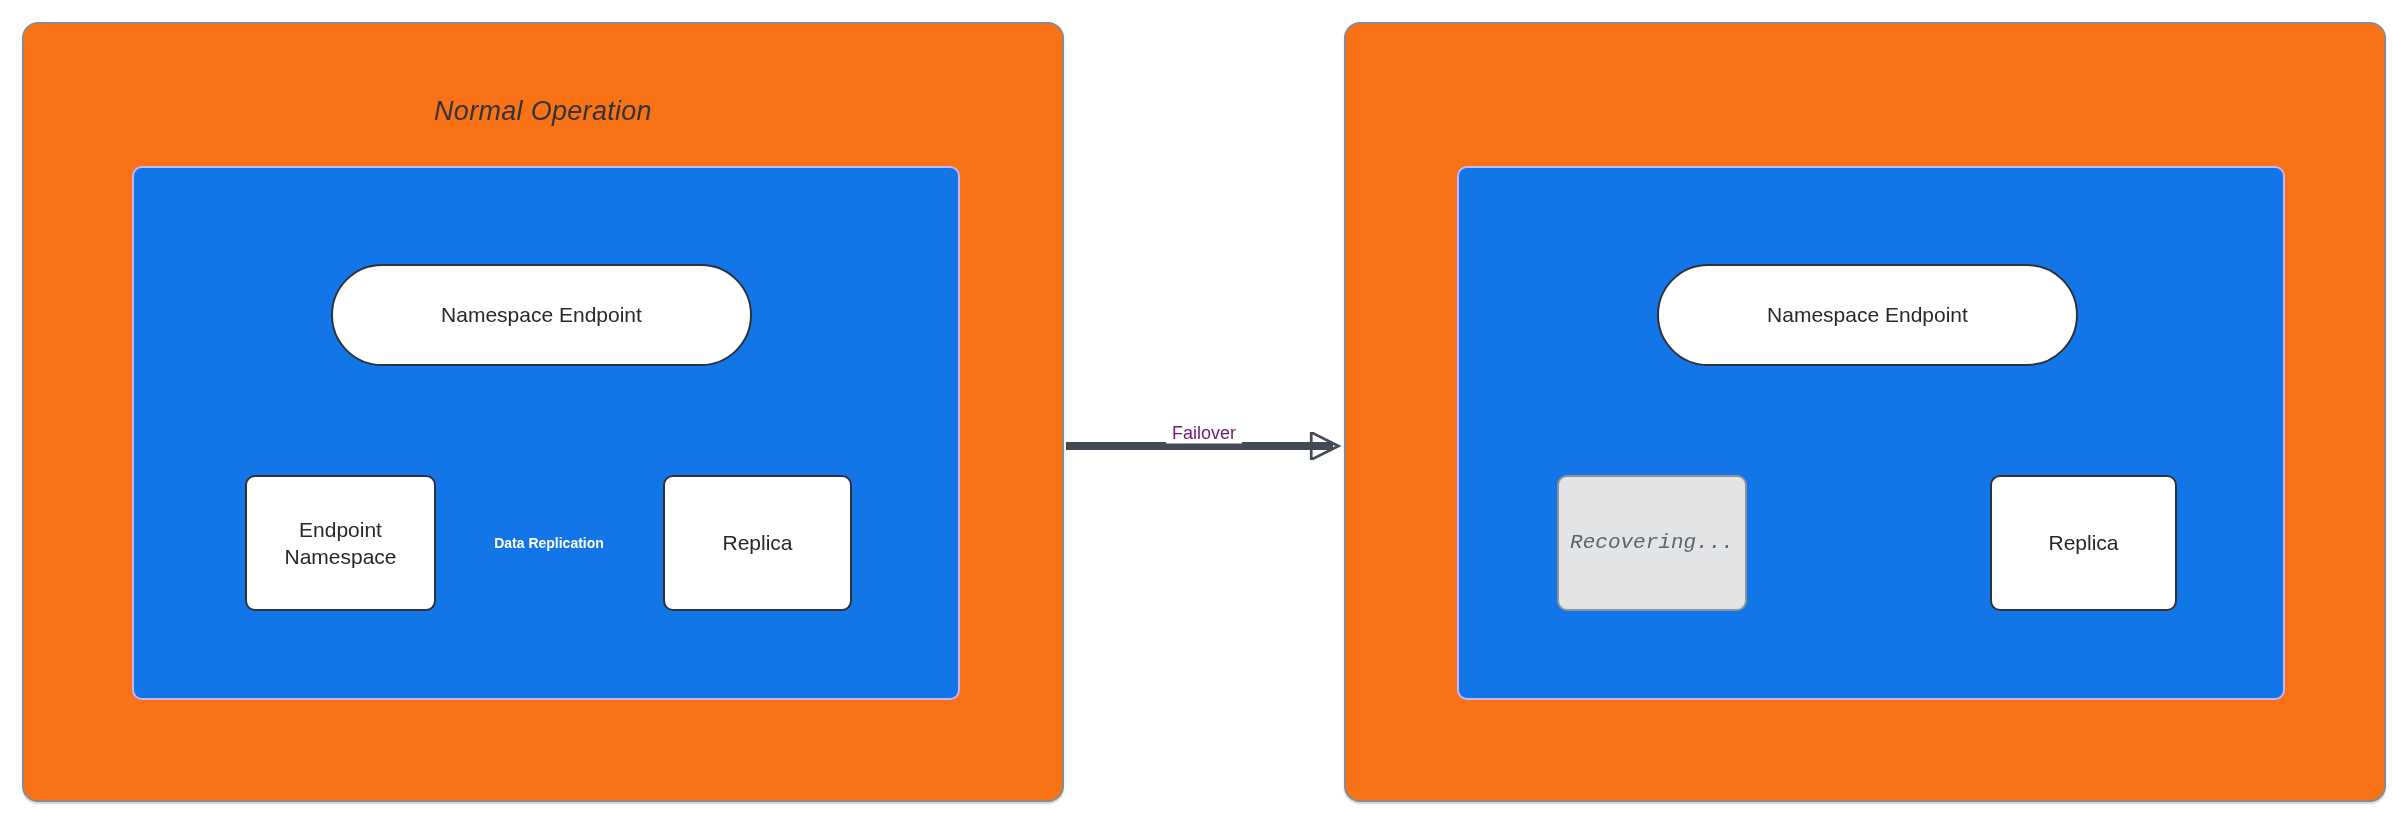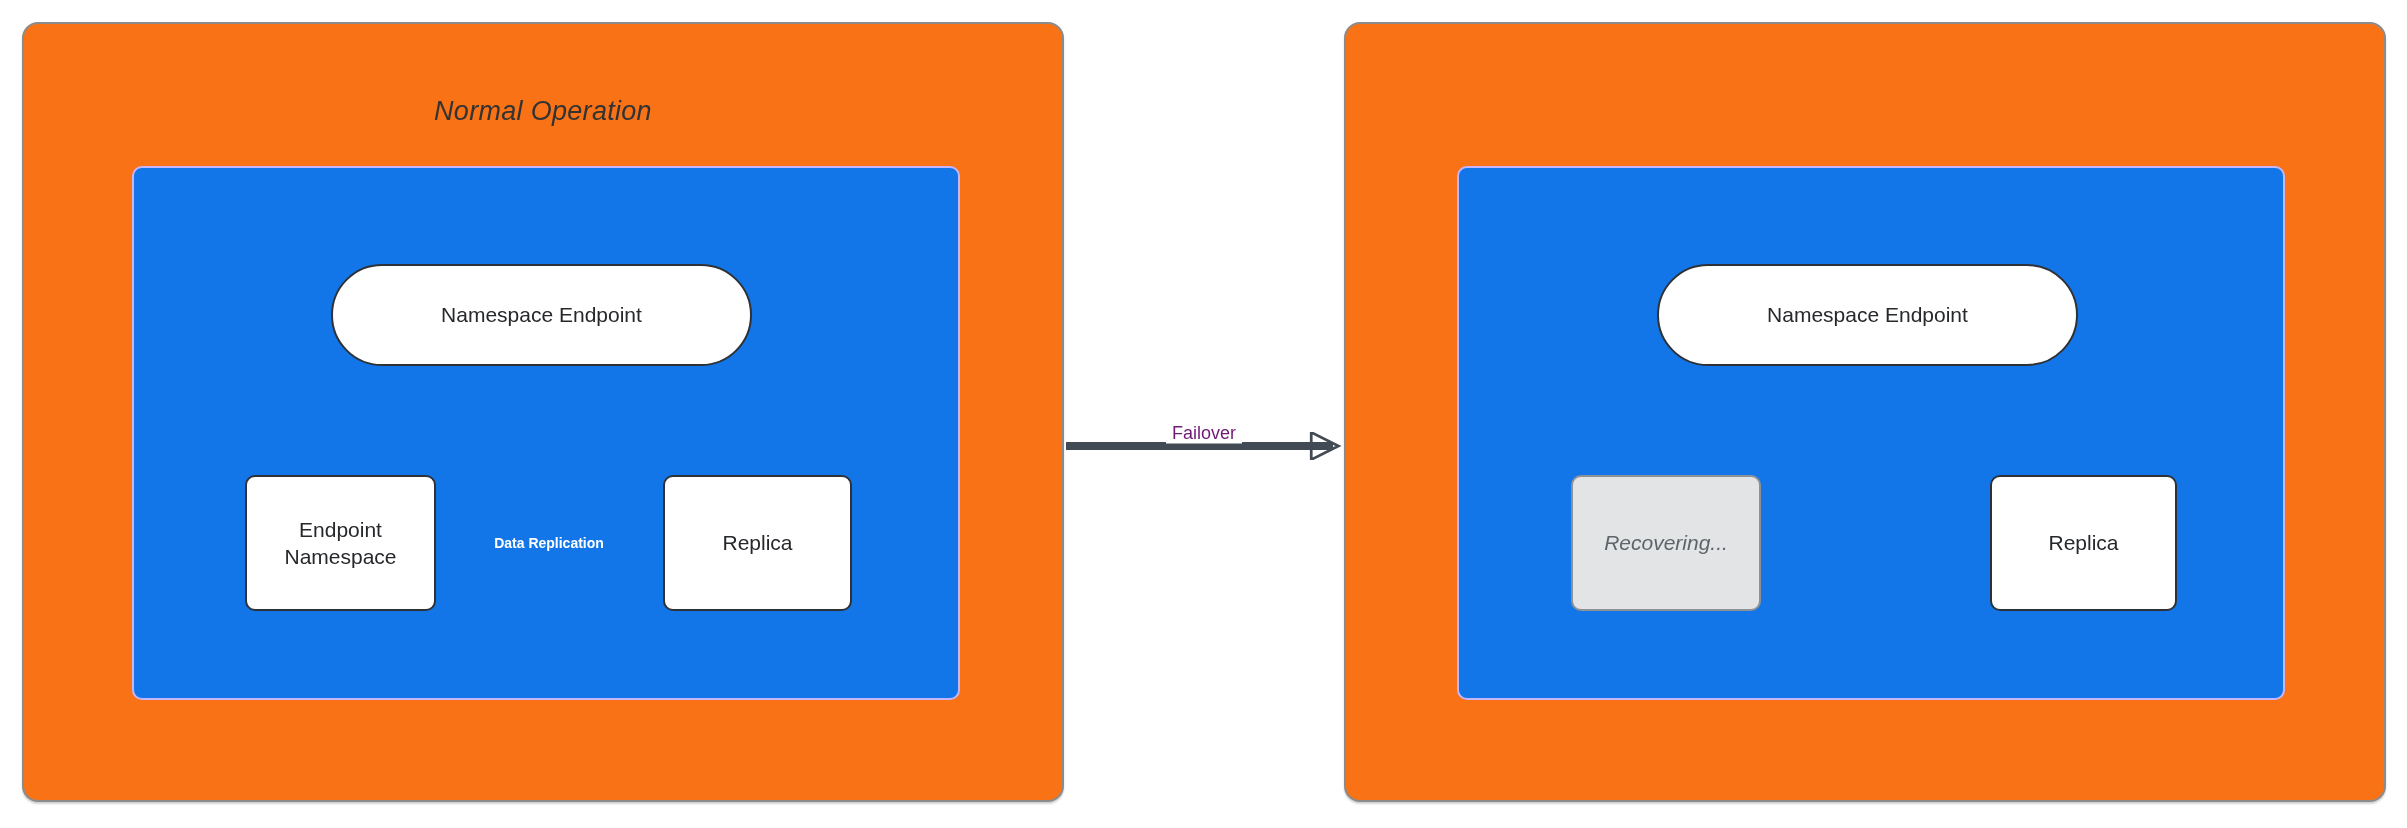--- a/index.html
+++ b/index.html
@@ -31,22 +31,22 @@
     box-sizing:border-box;font-size:21px;line-height:1.3;color:#26282b;
   }
   .pill{
     left:197px;top:96px;width:421px;height:102px;border-radius:51px;
   }
   .panel.right .pill{left:198px;}
   .rect{top:307px;width:191px;height:136px;border-radius:10px;padding:0 14px;}
   .n-primary{left:111px;}
   .n-replica-l{left:529px;width:189px;}
   .n-recovering{
-    left:112px;width:190px;background:#e2e4e6;border-color:#8d9297;
-    font-style:italic;color:#5f646b;
+    left:98px;width:190px;background:#e2e4e6;border-color:#8d9297;
+    font-style:italic;color:#5f646b;font-family:Liberation Mono, monospace;
   }
   .n-replica-r{left:531px;width:187px;}
   .edge-label{
     position:absolute;left:415px;top:375px;transform:translate(-50%,-50%);
     background:#1276e8;color:#ffffff;font-weight:700;font-size:14px;
     padding:3px 7px;white-space:nowrap;
   }
   .failover-label{
     position:absolute;left:1204px;top:413px;transform:translate(-50%,-50%);
     font-size:18px;color:#701a75;background:#ffffff;padding:0 6px;margin-top:20px;

